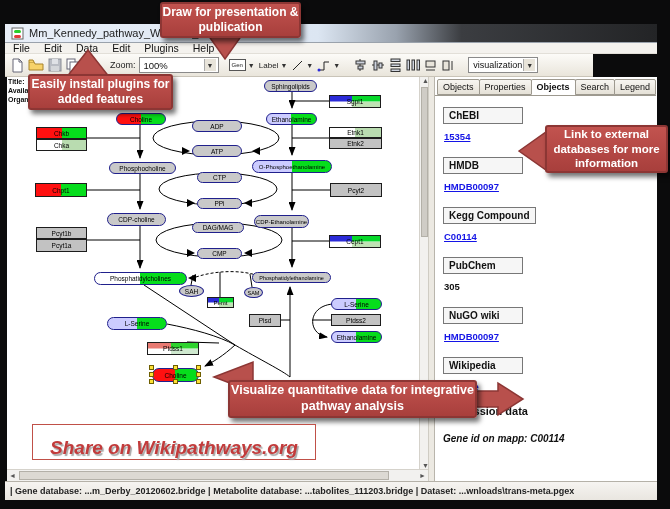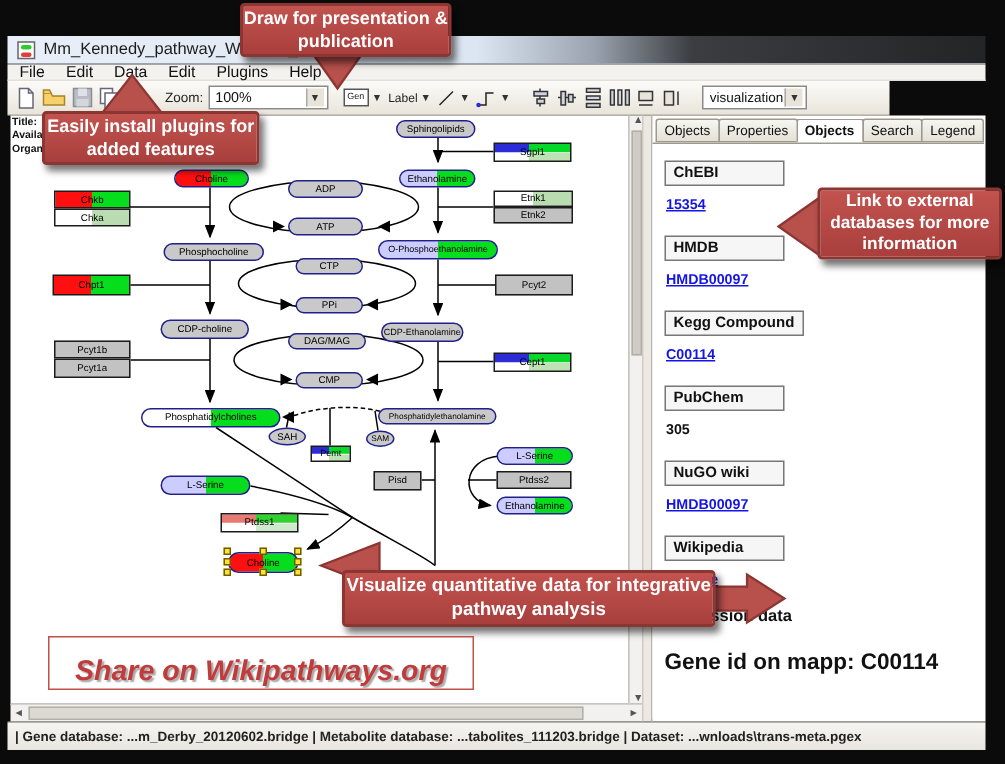--- a/index.html
+++ b/index.html
@@ -40,21 +40,21 @@
     border-bottom:1px solid #9d998f;padding:2px 5px 1px 5px;margin-right:-1px;border-radius:2px 2px 0 0;}
   .tab.active{background:#fff;border-bottom:1px solid #fff;font-weight:bold;}
   #panel-content{position:absolute;left:0;top:18px;width:221px;height:384px;background:#fff;
     border-top:1px solid #9d998f;padding:9px 0 0 8px;box-sizing:border-box;overflow:hidden;}
   .bp-header{display:inline-block;background:#f6f6f6;border:1px solid #777;font-size:10px;font-weight:bold;
     color:#111;padding:2px 5px;min-width:68px;}
   .bp-value{font-size:9.5px;font-weight:bold;margin:7px 0 13px 1px;}
   .bp-link{color:#1414e6;text-decoration:underline;}
   .bp-plain{color:#111;}
   #expr-title{font-size:11px;font-weight:bold;color:#111;margin:4px 0 0 0;}
-  #expr-caption{font-size:15px;font-weight:bold;color:#111;margin:16px 0 2px 0;}
+  #expr-caption{font-size:10px;font-weight:bold;color:#111;margin:16px 0 2px 0;font-style:italic;}
   #expr-table{border:1px solid #555;border-collapse:separate;border-spacing:2px;background:#fff;}
   #expr-table td{border:1px solid #555;font-size:9px;font-weight:bold;color:#111;text-align:center;
     padding:2px 3px;background:#fff;}
   #expr-table td.c1{width:58px;} #expr-table td.c2{width:44px;}
   
   #statusbar{left:5px;top:481px;width:652px;height:19px;background:linear-gradient(#f6f4f1,#e9e6e0);
     border-top:1px solid #b5b1a8;font-size:9px;color:#222;display:flex;align-items:center;
     padding-left:5px;box-sizing:border-box;white-space:nowrap;overflow:hidden;font-weight:bold;}
   
   .node{position:absolute;box-sizing:border-box;display:flex;align-items:center;justify-content:center;

